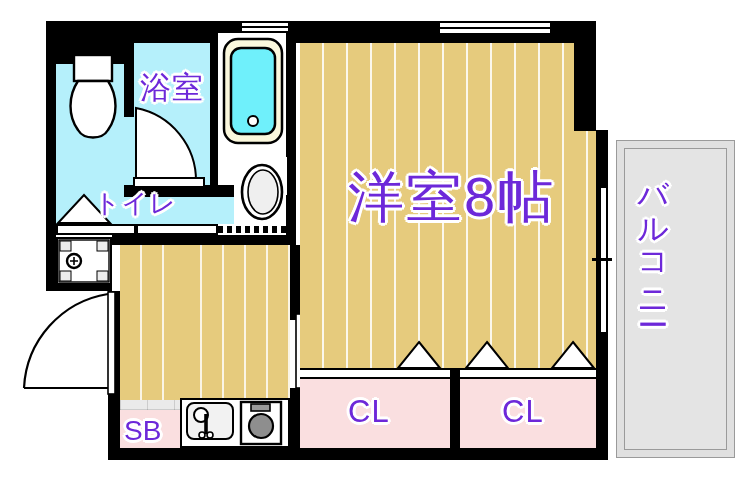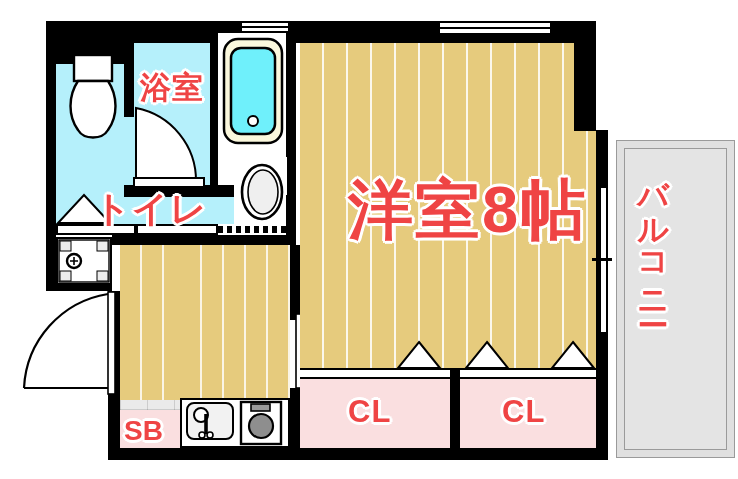--- a/index.html
+++ b/index.html
@@ -39,22 +39,22 @@
   .tiles{
     background:#eaeaea;
     background-image:
       repeating-linear-gradient(0deg, rgba(0,0,0,.13) 0 1px, transparent 1px 27px),
       repeating-linear-gradient(90deg, rgba(0,0,0,.13) 0 1px, transparent 1px 27px);
   }
 
   
   .label{
     position:absolute;
-    color:#ef4444;
-    font-weight:bold;
+    color:#6d28d9;
+    font-weight:normal;
     white-space:nowrap;
     text-shadow:
       2px 0 0 #fff, -2px 0 0 #fff, 0 2px 0 #fff, 0 -2px 0 #fff,
       2px 2px 0 #fff, -2px 2px 0 #fff, 2px -2px 0 #fff, -2px -2px 0 #fff,
       3px 0 0 #fff, -3px 0 0 #fff, 0 3px 0 #fff, 0 -3px 0 #fff;
     line-height:1.05;
   }
   .label-vertical{
     writing-mode:vertical-rl;
     text-orientation:upright;
@@ -131,21 +131,21 @@
 
   <svg class="abs" style="left:56px;top:193px;" width="56" height="32" viewBox="0 0 56 32">
     <path d="M28 2 L54 30 L2 30 Z" fill="#ffffff" stroke="#000" stroke-width="2"></path>
   </svg>
   <div class="abs" style="left:56px;top:224px;width:80px;height:11px;background:#ffffff;border:2px solid #000;"></div>
 
   <div class="abs wall" style="left:286px;top:195px;width:10px;height:50px;"></div>
   <div class="abs wall" style="left:112px;top:235px;width:184px;height:10px;"></div>
 
   <div class="label" style="left:140px;top:72px;font-size:31px;letter-spacing:1px;">浴室</div>
-  <div class="label" style="left:94px;top:190px;font-size:36px;letter-spacing:1px;">トイレ</div>
+  <div class="label" style="left:94px;top:190px;font-size:26px;letter-spacing:1px;">トイレ</div>
 
   <div class="abs white" style="left:56px;top:237px;width:56px;height:48px;background:#ffffff;border:2px solid #000;"></div>
   <svg class="abs" style="left:58px;top:239px;" width="52" height="44" viewBox="0 0 52 44">
     <rect x="1" y="1" width="50" height="42" fill="#ffffff" stroke="#000" stroke-width="1.4"></rect>
     <rect x="2" y="2" width="11" height="10" fill="#ececec" stroke="#000" stroke-width="1"></rect>
     <rect x="39" y="2" width="11" height="10" fill="#ececec" stroke="#000" stroke-width="1"></rect>
     <rect x="2" y="32" width="11" height="10" fill="#ececec" stroke="#000" stroke-width="1"></rect>
     <rect x="39" y="32" width="11" height="10" fill="#ececec" stroke="#000" stroke-width="1"></rect>
     <circle cx="16" cy="22" r="7" fill="#ffffff" stroke="#000" stroke-width="2.4"></circle>
     <path d="M12 22 h8 M16 18 v8" stroke="#000" stroke-width="1.6"></path>
@@ -195,21 +195,21 @@
   <div class="abs floor floor-planks" style="left:300px;top:43px;width:274px;height:88px;"></div>
   <div class="abs floor floor-planks" style="left:300px;top:131px;width:296px;height:245px;"></div>
 
   <div class="abs" style="left:438px;top:21px;width:114px;height:14px;background:#fff;border:2px solid #000;"></div>
   <div class="abs" style="left:440px;top:27px;width:110px;height:2px;background:#000;"></div>
 
   <div class="abs" style="left:597px;top:186px;width:11px;height:148px;background:#ffffff;border:2px solid #000;"></div>
   <div class="abs" style="left:599px;top:186px;width:2px;height:148px;background:#000;"></div>
   <div class="abs" style="left:592px;top:258px;width:20px;height:3px;background:#000;"></div>
 
-  <div class="label" style="left:348px;top:176px;font-size:65px;letter-spacing:2px;">洋室8帖</div>
+  <div class="label" style="left:348px;top:168px;font-size:56px;letter-spacing:2px;">洋室8帖</div>
 
   <div class="abs pink" style="left:300px;top:378px;width:150px;height:70px;"></div>
   <div class="abs pink" style="left:460px;top:378px;width:136px;height:70px;"></div>
   <div class="abs wall" style="left:450px;top:368px;width:10px;height:90px;"></div>
 
   <div class="label" style="left:348px;top:396px;font-size:31px;letter-spacing:1px;">CL</div>
   <div class="label" style="left:502px;top:396px;font-size:31px;letter-spacing:1px;">CL</div>
 
   <div class="abs" style="left:300px;top:368px;width:150px;height:11px;background:#ffffff;border-top:2px solid #000;border-bottom:2px solid #000;"></div>
   <div class="abs" style="left:460px;top:368px;width:136px;height:11px;background:#ffffff;border-top:2px solid #000;border-bottom:2px solid #000;"></div>

